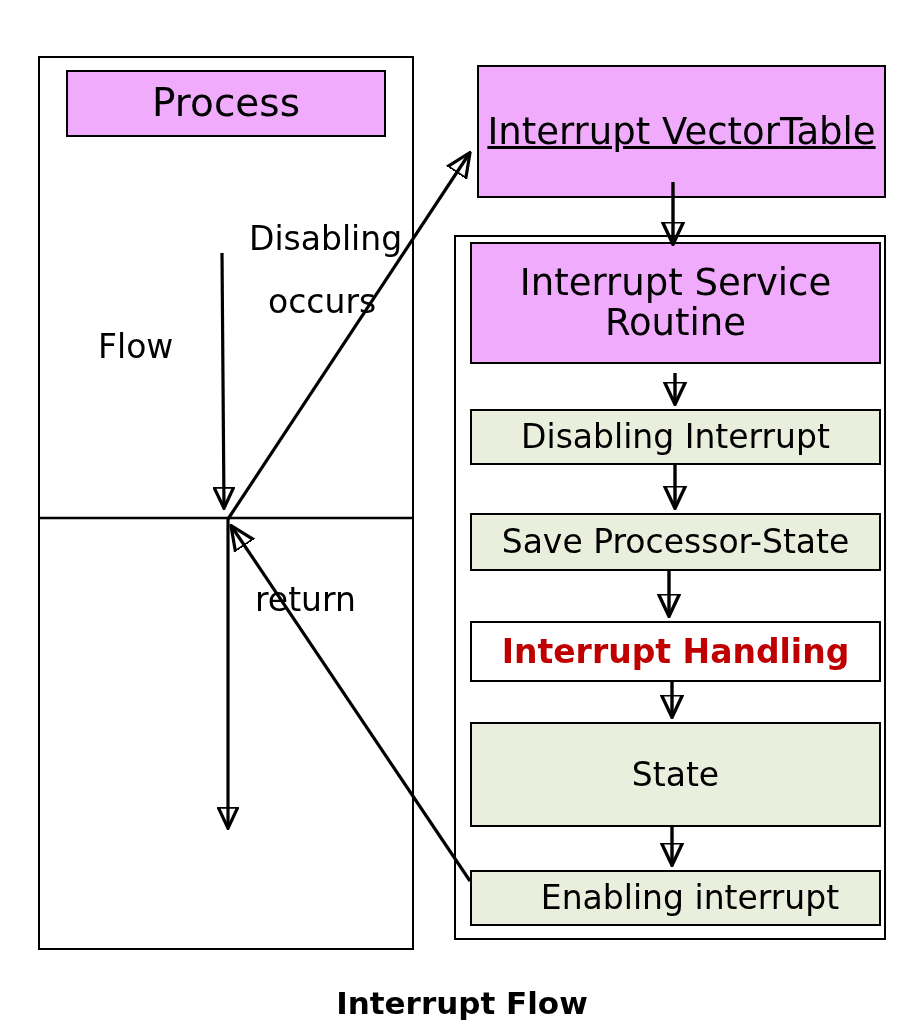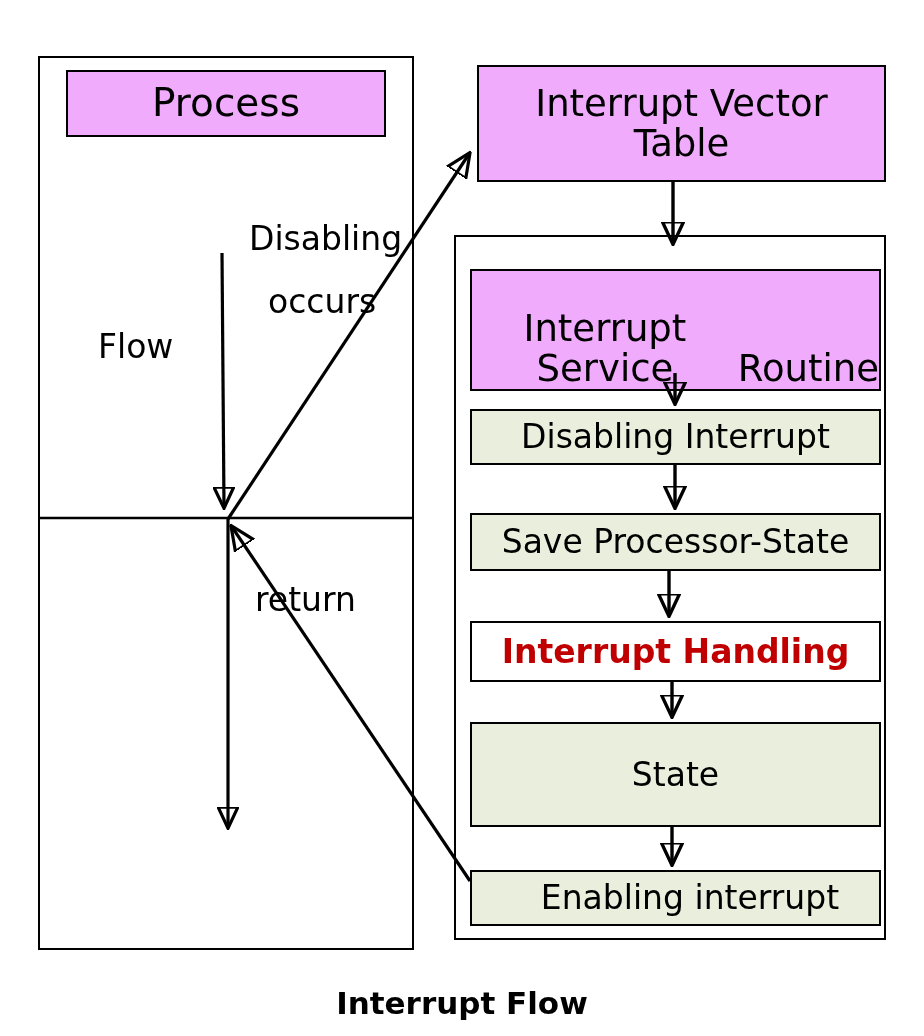--- a/index.html
+++ b/index.html
@@ -97,28 +97,28 @@
   </div>
 
   <div class="label" style="left:98px; top:330px; font-size:33px;">Flow</div>
 
   <div class="label" style="left:249px; top:222px; font-size:33px;">Disabling</div>
 
   <div class="label" style="left:268px; top:285px; font-size:33px;">occurs</div>
 
   <div class="label" style="left:255px; top:583px; font-size:33px;">return</div>
 
-  <div class="box box-blue" style="left:477px; top:65px; width:409px; height:117px; font-size:37px; flex-direction:column;">
+  <div class="box box-blue" style="left:477px; top:65px; width:409px; height:133px; font-size:37px; flex-direction:row;text-decoration:underline;">
     <span>Interrupt  Vector</span>
     <span>Table</span>
   </div>
 
   <div class="panel" style="left:454px; top:235px; width:432px; height:705px;"></div>
 
-  <div class="box box-blue" style="left:470px; top:269px; width:411px; height:122px; font-size:37px; flex-direction:row;align-items:flex-end;">
+  <div class="box box-blue" style="left:470px; top:242px; width:411px; height:122px; font-size:37px; flex-direction:column;">
     <span>Interrupt Service</span>
     <span>Routine</span>
   </div>
 
   <div class="box box-green" style="left:470px; top:409px; width:411px; height:56px; font-size:33px;">
     <span>Disabling Interrupt</span>
   </div>
 
   <div class="box box-green" style="left:470px; top:513px; width:411px; height:58px; font-size:33px;">
     <span>Save Processor-State</span>

